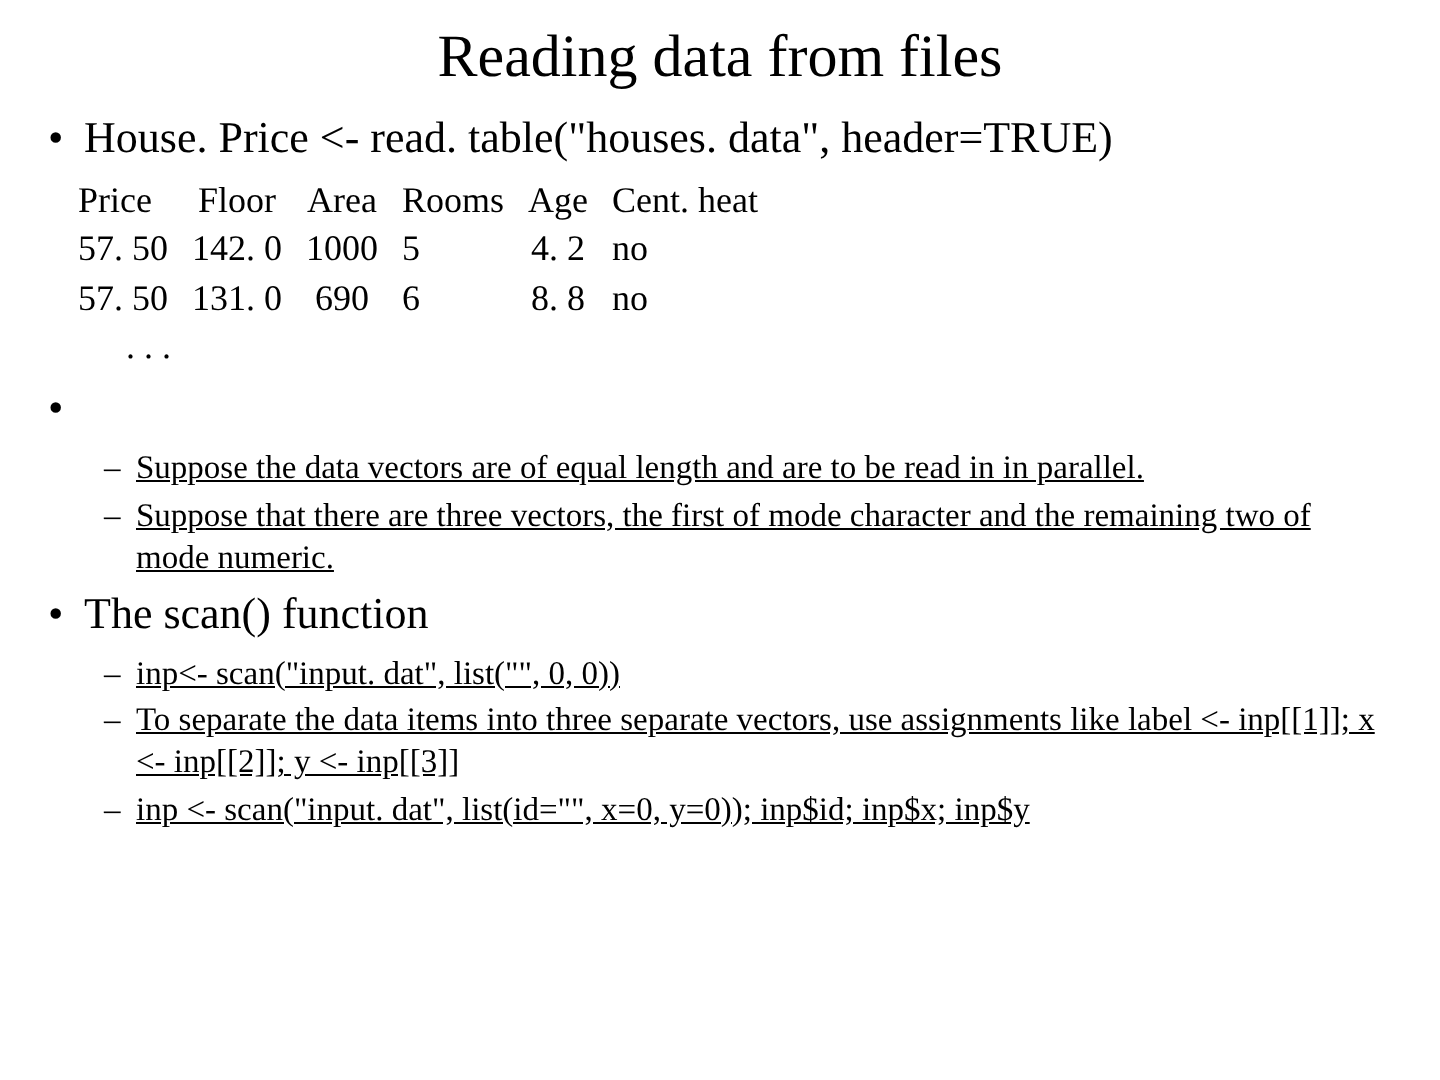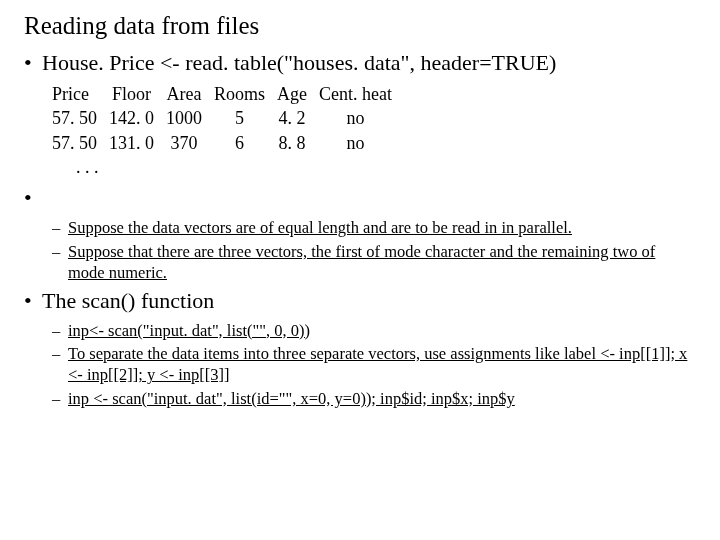--- a/index.html
+++ b/index.html
@@ -6,49 +6,49 @@
     margin: 0;
     padding: 12px 24px;
     width: 720px;
     height: 540px;
     box-sizing: border-box;
     font-family: "Times New Roman", Times, serif;
     color: #000;
     background: #fff;
   }
   h1 {
-    font-size: 25px;
+    font-size: 30px;
     font-weight: normal;
-    text-align: left;
+    text-align: center;
     margin: 0 0 10px 0;
   }
   .bullet {
     font-size: 22px;
     margin: 4px 0 6px 0;
     display: flex;
   }
   .bullet .dot {
     width: 18px;
     flex: 0 0 18px;
   }
   .table-block {
     font-size: 18px;
-    margin: 2px 0 6px 28px;
+    margin: 2px 0 6px 15px;
     line-height: 1.35;
   }
   .table-block table {
     border-collapse: collapse;
   }
   .table-block td {
     padding: 0 12px 0 0;
     text-align: center;
     white-space: nowrap;
   }
   .table-block td.l { text-align: left; }
-  .table-block td.c { text-align: center; }
+  .table-block td.c { text-align: left; }
   .sub {
     font-size: 16.5px;
     margin: 2px 0 2px 28px;
     display: flex;
     line-height: 1.3;
   }
   .sub .dash {
     width: 16px;
     flex: 0 0 16px;
   }
@@ -83,21 +83,21 @@
       <td class="l">57. 50</td>
       <td>142. 0</td>
       <td>1000</td>
       <td class="c">5</td>
       <td>4. 2</td>
       <td class="c">no</td>
     </tr>
     <tr>
       <td class="l">57. 50</td>
       <td>131. 0</td>
-      <td>370</td>
+      <td>690</td>
       <td class="c">6</td>
       <td>8. 8</td>
       <td class="c">no</td>
     </tr>
   </tbody>
     </table>
   <div class="ellipsis">. . .</div>
 </div>
 
 <div class="bullet">

